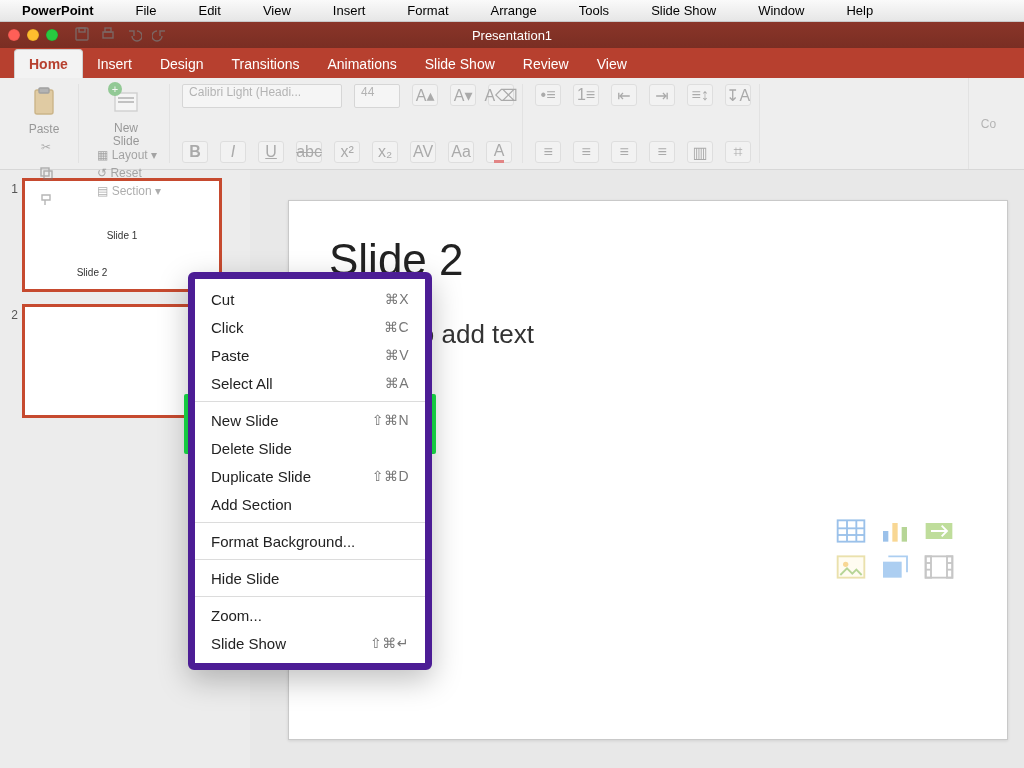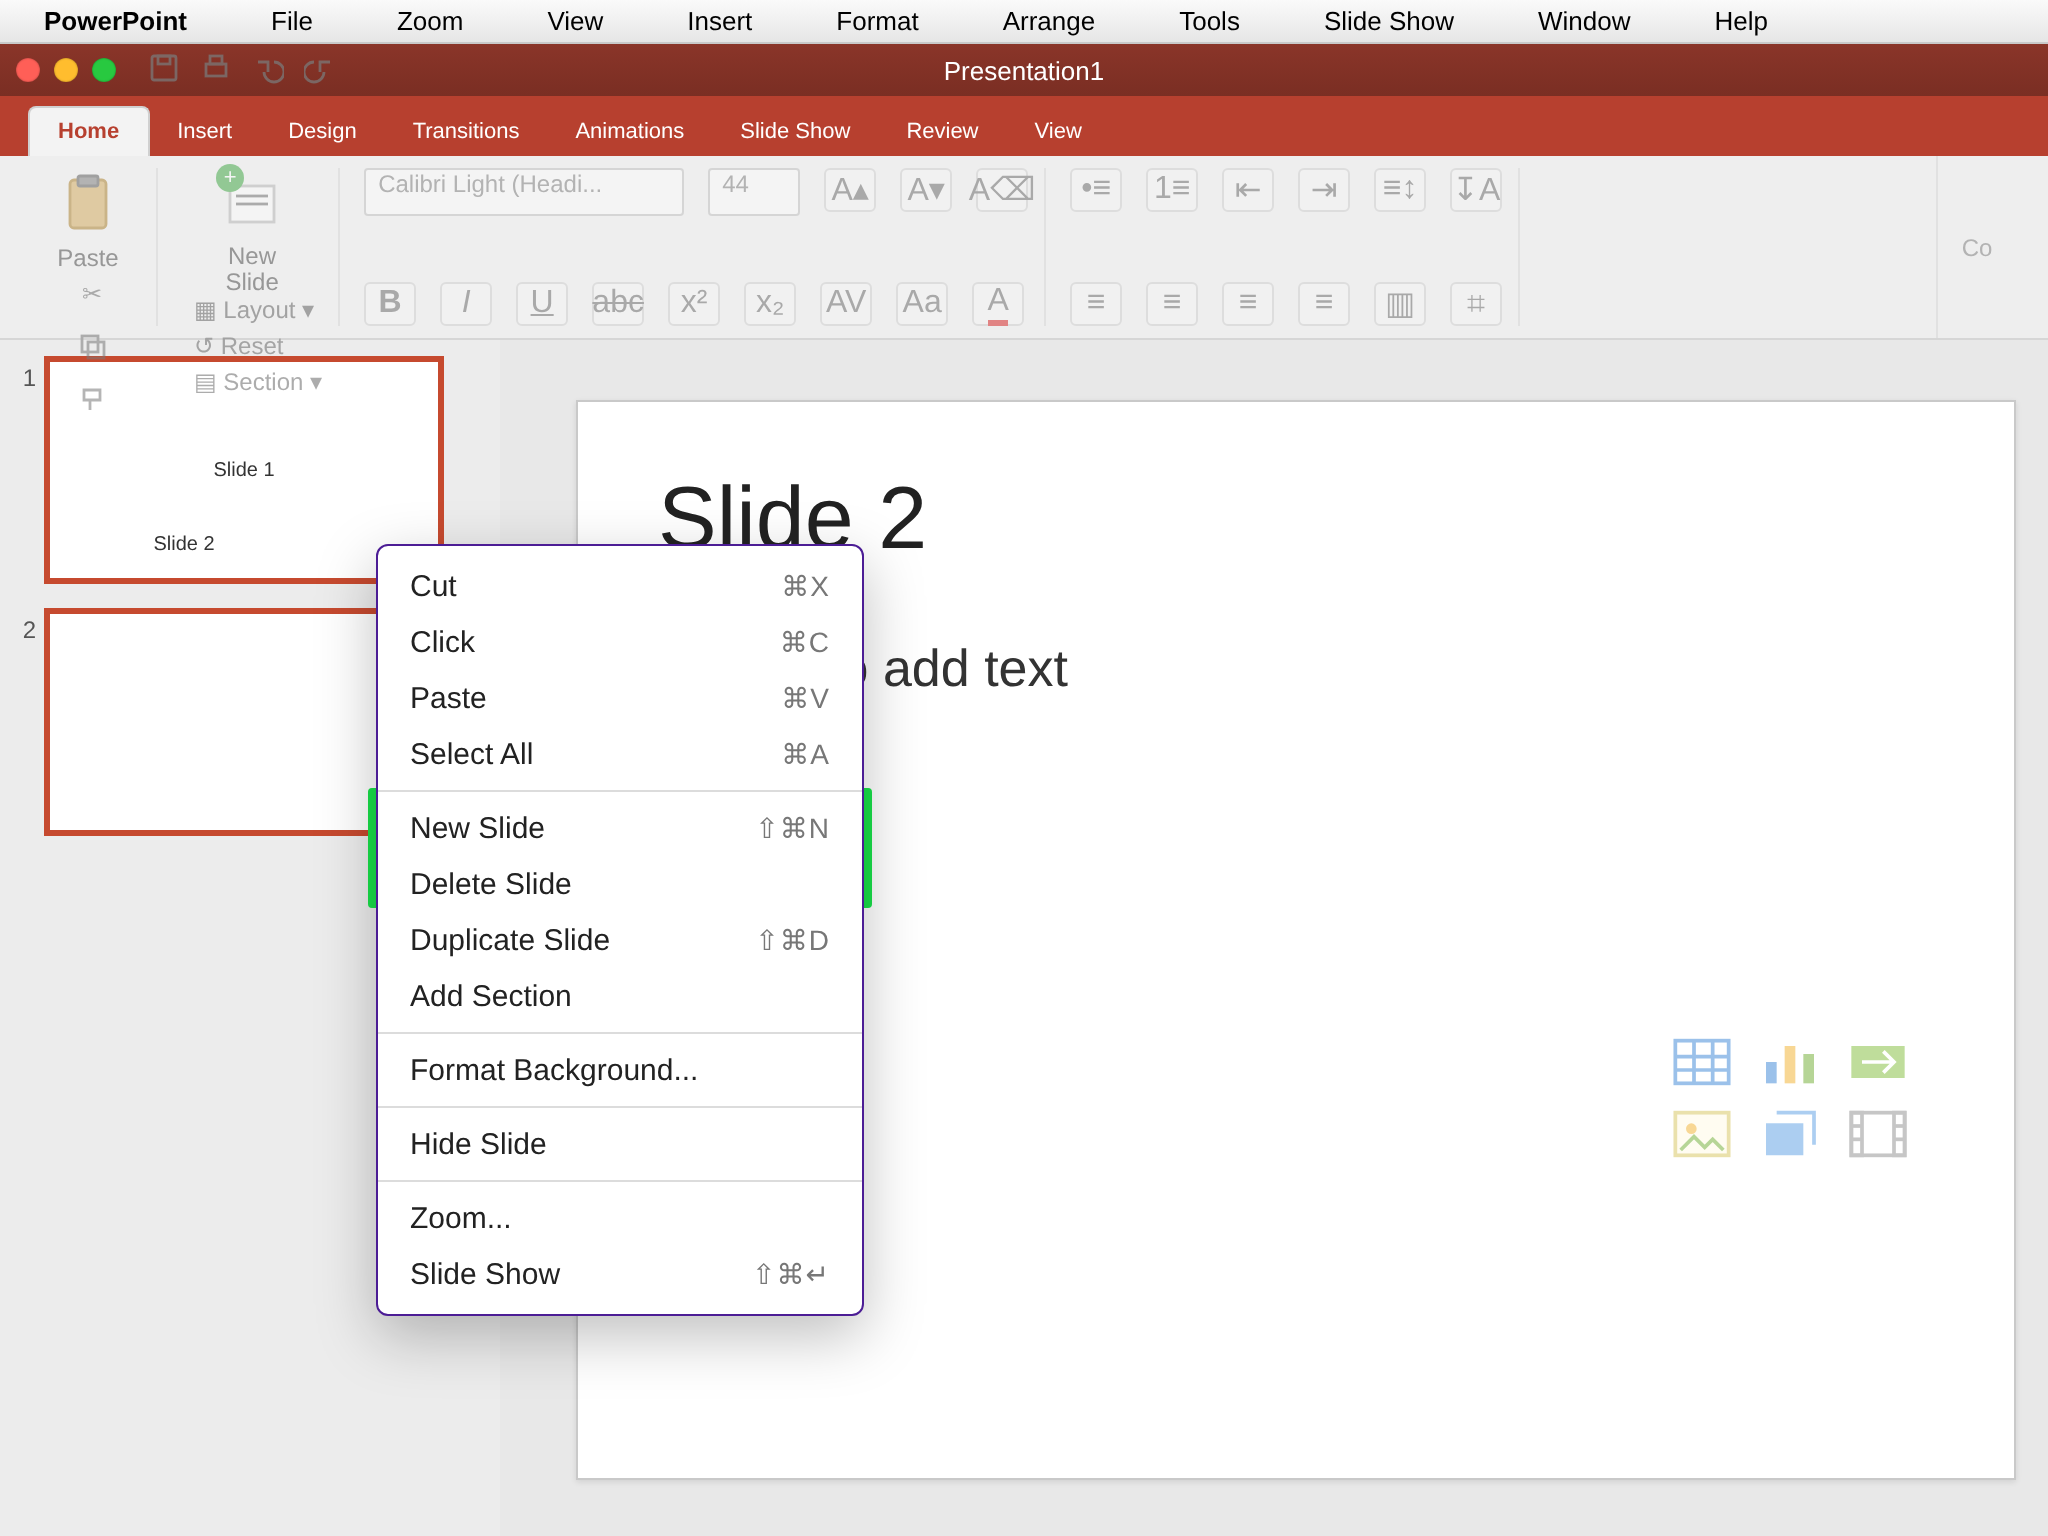--- a/index.html
+++ b/index.html
@@ -14,21 +14,21 @@
 
 .titlebar { height: 26px; background: linear-gradient(#8a3529,#7a2e23); display: flex; align-items: center; padding-left: 8px; color: #fff; font-size: 13px; }
 .traffic { display: flex; gap: 7px; margin-right: 16px; }
 .dot { width: 12px; height: 12px; border-radius: 50%; box-shadow: inset 0 0 1px rgba(0,0,0,.4); }
 .dot.r{background:#ff5f57}.dot.y{background:#ffbd2e}.dot.g{background:#28c940}
 .qat { display:flex; gap:10px; align-items:center; color:#fff; opacity:.9;}
 .qat svg, .qat span{opacity:.9}
 .titlebar .doc-title{position:absolute; left:50%; transform:translateX(-50%); color:#fff;}
 
 
-.ribbon-tabs { height: 30px; background: #b7402f; display: flex; align-items: flex-end; padding-left: 14px; font-size: 11px; color:#fff; }
+.ribbon-tabs { height: 30px; background: #b7402f; display: flex; align-items: flex-end; padding-left: 14px; font-size: 14px; color:#fff; }
 .ribbon-tabs .tab { padding: 6px 14px; cursor:pointer; }
 .ribbon-tabs .tab.active { background: #f3f3f3; color: #b7402f; border-radius: 4px 4px 0 0; font-weight:600; border:1px solid #d0d0d0; border-bottom:none;}
 
 
 .ribbon { height: 92px; background: #f3f3f3; border-bottom: 1px solid #c9c9c9; display:flex; padding:6px 10px; gap:4px; position:relative;}
 .group { display:flex; flex-direction:column; align-items:center; justify-content:space-between; padding:0 8px; border-right:1px solid #dcdcdc; }
 .group:last-child{border-right:none}
 .group .stack{display:flex; flex-direction:column; gap:4px; font-size:12px; color:#6a6a6a;}
 .big-btn{display:flex;flex-direction:column;align-items:center;gap:2px;width:52px;cursor:pointer;color:#555;font-size:12px;}
 .big-btn .gly{width:32px;height:36px;display:flex;align-items:center;justify-content:center;}
@@ -52,38 +52,38 @@
 
 .canvas-area{flex:1;background:#e8e8e8;position:relative;overflow:hidden}
 .slide{position:absolute;left:38px;top:30px;width:720px;height:540px;background:#fff;border:1px solid #c9c9c9;box-shadow:0 1px 3px rgba(0,0,0,.1);padding:34px 40px;}
 .slide h1{font-size:44px;font-weight:400;color:#222;margin-bottom:34px}
 .bullets{font-size:26px;color:#333}
 .bullets li{list-style:disc;margin-left:20px}
 .content-icons{position:absolute;right:48px;bottom:160px;display:grid;grid-template-columns:repeat(3,36px);gap:8px}
 .ci{width:32px;height:28px;opacity:.55}
 
 
-.ctx{position:absolute;left:188px;top:272px;width:244px;background:#fff;border:1px solid #4c1d95;border-radius:6px;box-shadow:0 10px 30px rgba(0,0,0,.25);padding:6px 0;font-size:15px;color:#222;z-index:50}
+.ctx{position:absolute;left:188px;top:272px;width:244px;background:#fff;border:7px solid #4c1d95;border-radius:6px;box-shadow:0 10px 30px rgba(0,0,0,.25);padding:6px 0;font-size:15px;color:#222;z-index:50}
 .ctx .row{display:flex;justify-content:space-between;align-items:center;height:28px;padding:0 16px;cursor:default}
 .ctx .sep{height:1px;background:#dcdcdc;margin:4px 0}
 .ctx .sc{color:#777;font-size:14px;letter-spacing:.5px}
 .ctx .row.hl{position:relative}
 .hl-box{position:absolute;left:184px;top:394px;width:252px;height:60px;border:6px solid #19e24a;background:rgba(25,226,74,.35);z-index:49;border-radius:2px}
 
 
 svg{stroke:#7a7a7a;fill:none;stroke-width:1.4}
 </style>
 </head>
 <body>
 
 <div class="mac-menubar">
   <span class="apple"></span>
   <span class="app-name">PowerPoint</span>
   <span class="menu-item">File</span>
-  <span class="menu-item">Zoom</span>
+  <span class="menu-item">Edit</span>
   <span class="menu-item">View</span>
   <span class="menu-item">Insert</span>
   <span class="menu-item">Format</span>
   <span class="menu-item">Arrange</span>
   <span class="menu-item">Tools</span>
   <span class="menu-item">Slide Show</span>
   <span class="menu-item">Window</span>
   <span class="menu-item">Help</span>
 </div>
 

